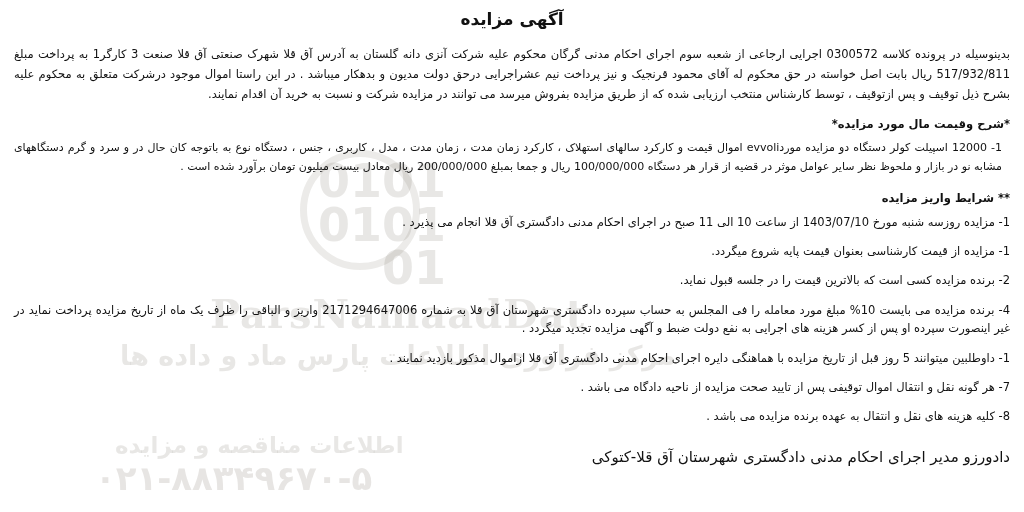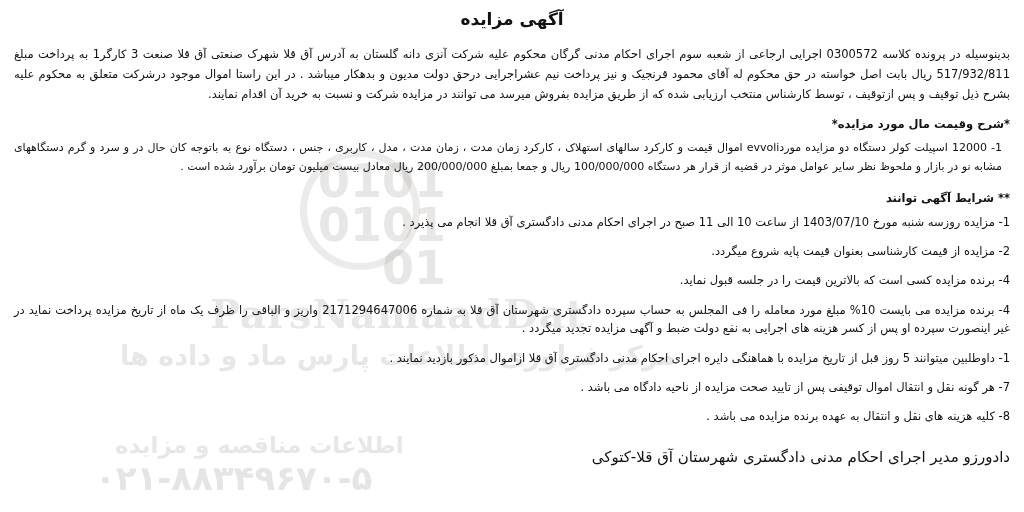--- a/index.html
+++ b/index.html
@@ -146,25 +146,25 @@
 
 <div id="content">
 
   <div class="doc-title">آگهی مزایده</div>
 
   <p class="body-par">بدینوسیله در پرونده کلاسه 0300572 اجرایی ارجاعی از شعبه سوم اجرای احکام مدنی گرگان محکوم علیه شرکت آنزی دانه گلستان به آدرس آق قلا شهرک صنعتی آق قلا صنعت 3 کارگر1 به پرداخت مبلغ 517/932/811 ریال بابت اصل خواسته در حق محکوم له آقای محمود قرنجیک و نیز پرداخت نیم عشراجرایی درحق دولت مدیون و بدهکار میباشد . در این راستا اموال موجود درشرکت متعلق به محکوم علیه بشرح ذیل توقیف و پس ازتوقیف ، توسط کارشناس منتخب ارزیابی شده که از طریق مزایده بفروش میرسد می توانند در مزایده شرکت و نسبت به خرید آن اقدام نمایند.</p>
 
   <div class="section-head">*شرح وقیمت مال مورد مزایده*</div>
   <p class="desc-par">1-   12000 اسپیلت کولر دستگاه دو مزایده موردevvoli اموال قیمت و کارکرد سالهای استهلاک ، کارکرد زمان مدت ، زمان مدت ، مدل ، کاربری ، جنس ، دستگاه نوع به باتوجه کان حال در و سرد و گرم دستگاههای مشابه نو در بازار و ملحوظ نظر سایر عوامل موثر در قضیه از قرار هر دستگاه 100/000/000 ریال و جمعا بمبلغ 200/000/000 ریال معادل بیست میلیون تومان برآورد شده است .</p>
 
-  <div class="section-head">** شرایط آگهی توانند</div>
+  <div class="section-head">** شرایط واریز مزایده</div>
 
   <p class="cond-item">1- مزایده روزسه شنبه مورخ 1403/07/10 از ساعت 10 الی 11 صبح در اجرای احکام مدنی دادگستری آق قلا انجام می پذیرد .</p>
-  <p class="cond-item">2- مزایده از قیمت کارشناسی بعنوان قیمت پایه شروع میگردد.</p>
-  <p class="cond-item">4- برنده مزایده کسی است که بالاترین قیمت را در جلسه قبول نماید.</p>
+  <p class="cond-item">1- مزایده از قیمت کارشناسی بعنوان قیمت پایه شروع میگردد.</p>
+  <p class="cond-item">2- برنده مزایده کسی است که بالاترین قیمت را در جلسه قبول نماید.</p>
   <p class="cond-item">4- برنده مزایده می بایست 10% مبلغ مورد معامله را فی المجلس به حساب سپرده دادگستری شهرستان آق قلا به شماره 2171294647006 واریز و الباقی را ظرف یک ماه از تاریخ مزایده پرداخت نماید در غیر اینصورت سپرده او پس از کسر هزینه های اجرایی به نفع دولت ضبط و آگهی مزایده تجدید میگردد .</p>
   <p class="cond-item">1- داوطلبین میتوانند 5 روز قبل از تاریخ مزایده با هماهنگی دایره اجرای احکام مدنی دادگستری آق قلا ازاموال مذکور بازدید نمایند .</p>
   <p class="cond-item">7- هر گونه نقل و انتقال اموال توقیفی پس از تایید صحت مزایده از ناحیه دادگاه می باشد .</p>
   <p class="cond-item">8- کلیه هزینه های نقل و انتقال به عهده برنده مزایده می باشد .</p>
 
   <div class="doc-footer">دادورزو مدیر اجرای احکام مدنی دادگستری شهرستان آق قلا-کتوکی</div>
 
 </div>
 
 </body></html>

